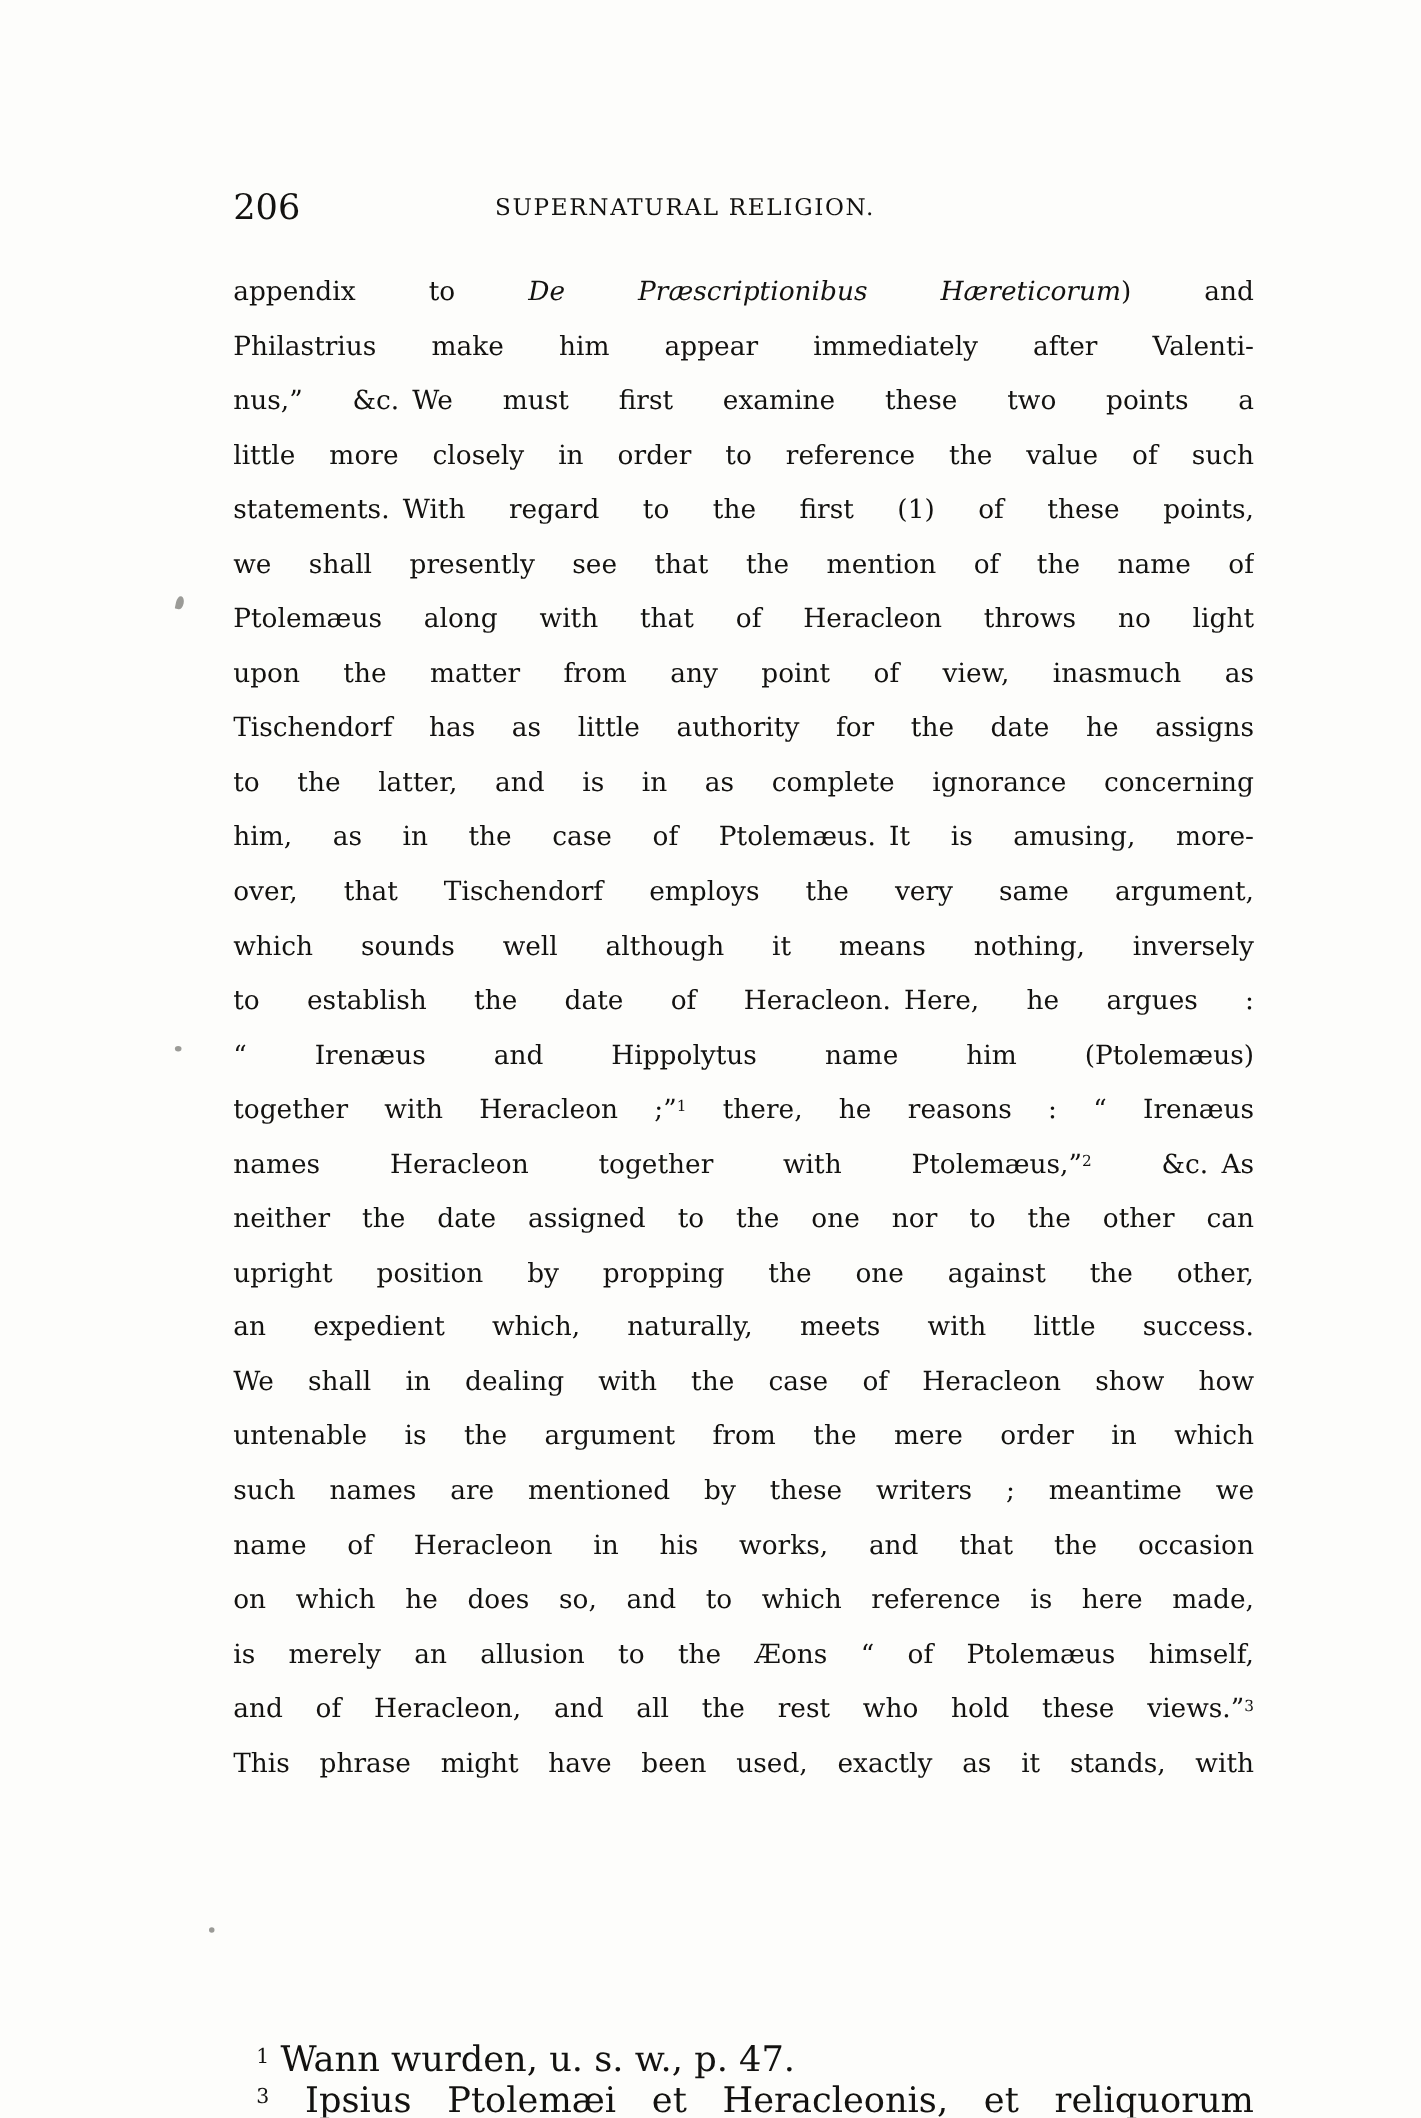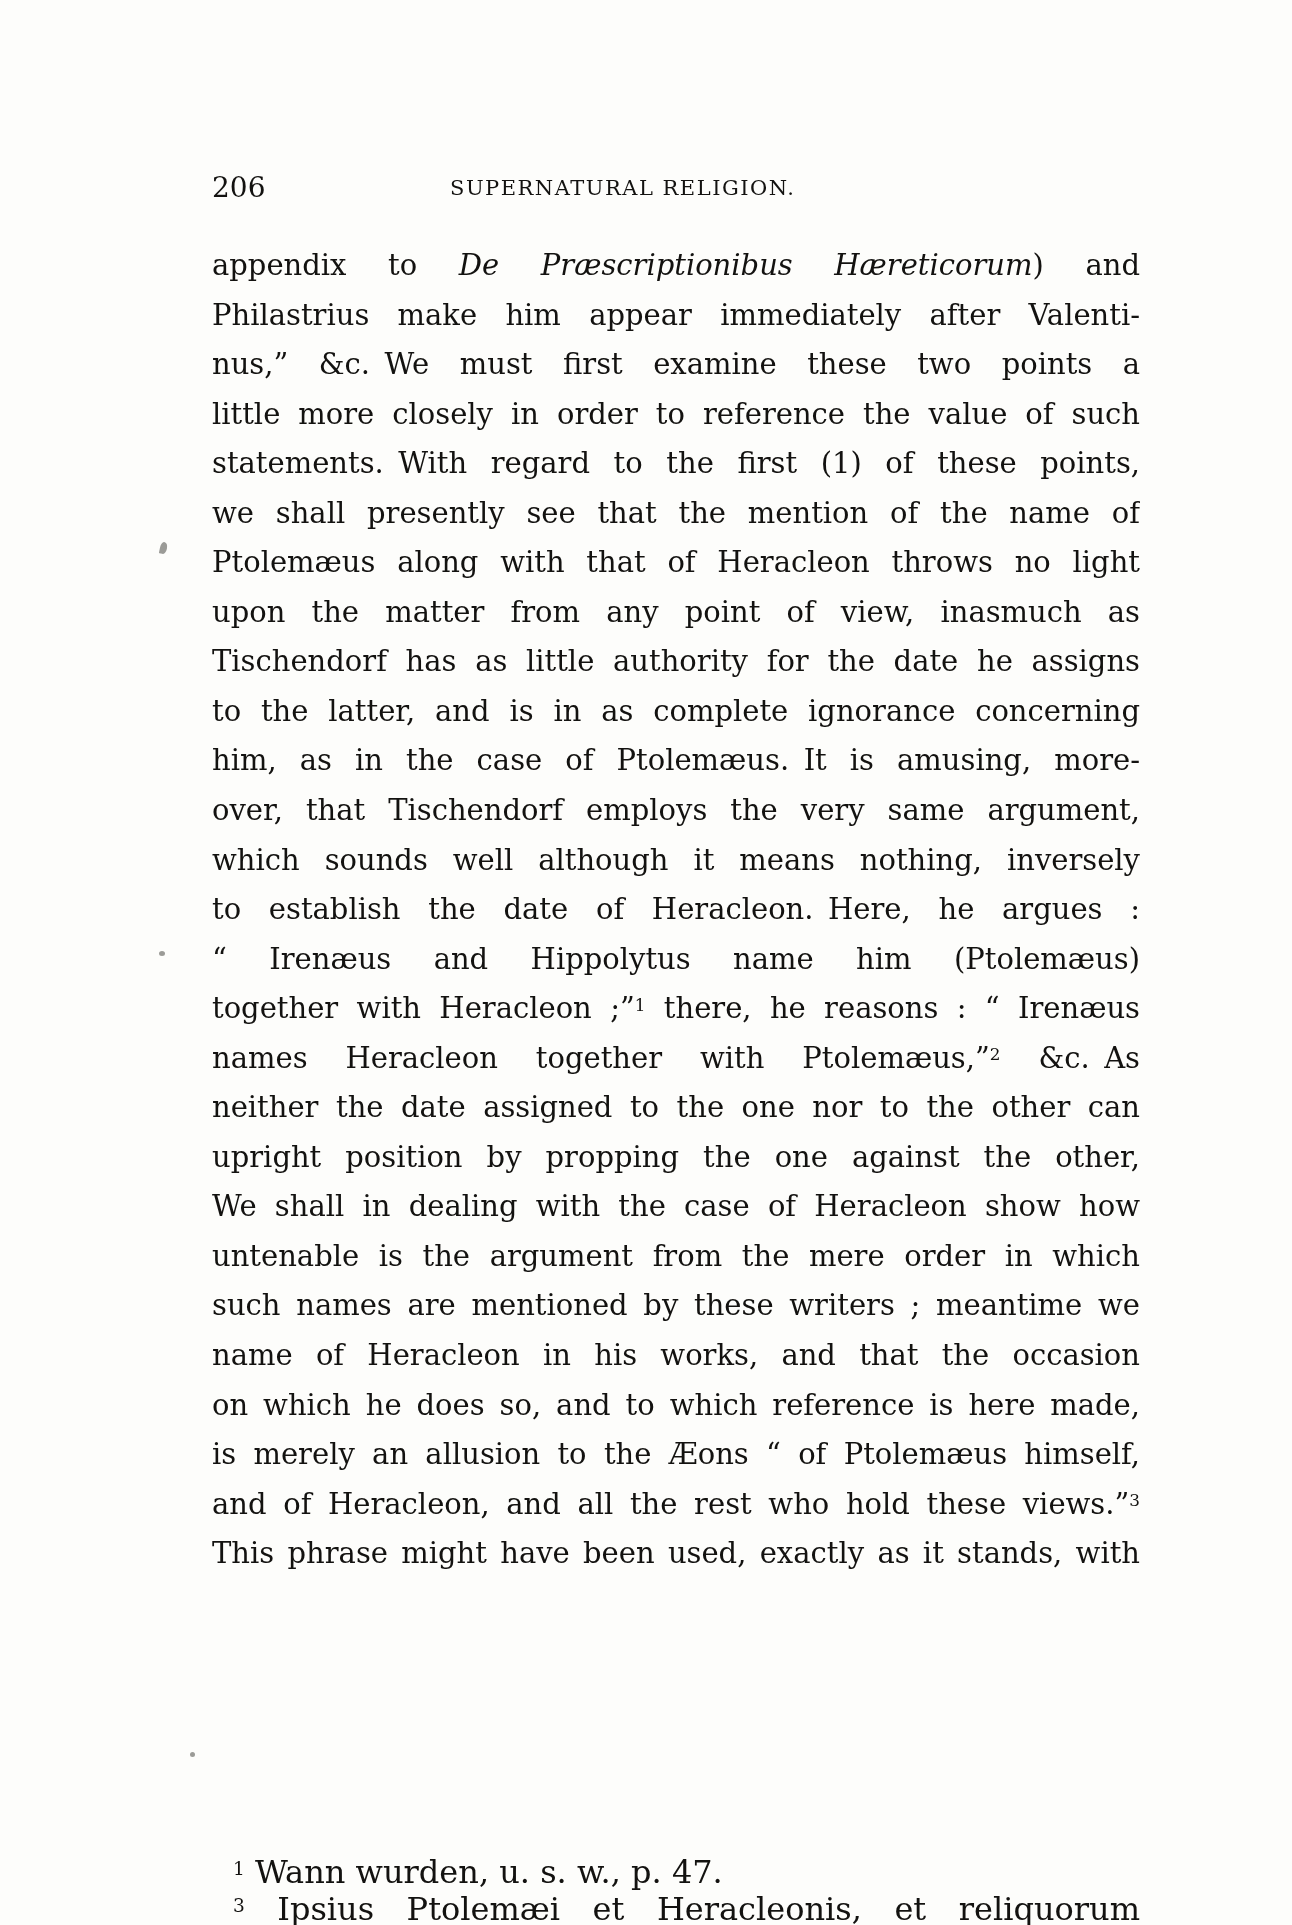--- a/index.html
+++ b/index.html
@@ -7,31 +7,31 @@
     width:1292px;height:1925px;
     background:#fdfdfb;
     font-family:"DejaVu Serif","Liberation Serif",serif;
     color:#131210;
     position:relative;
     -webkit-font-smoothing:antialiased;
   }
   .page{position:absolute;inset:0;overflow:hidden;}
   .hdr-num{
     position:absolute;left:212px;top:172px;
-    font-size:28px;line-height:32px;
+    font-size:32px;line-height:32px;
   }
   .hdr-title{
     position:absolute;left:450px;top:172px;
     font-size:21px;line-height:32px;letter-spacing:1.5px;
   }
   .body-text{
     position:absolute;left:212px;top:241px;width:928px;
   }
   .line{
-    font-size:29px;line-height:49.55px;height:49.55px;overflow:hidden;
+    font-size:24px;line-height:49.55px;height:49.55px;overflow:hidden;
     text-align:justify;text-align-last:justify;
     white-space:normal;
   }
   .line::after{content:"";display:inline-block;width:100%;}
   em{font-style:italic;}
   .sup{font-size:0.58em;position:relative;top:-0.45em;line-height:0;}
   .footnotes{
     position:absolute;left:212px;top:1854px;width:928px;
     font-size:32px;line-height:37px;
   }
@@ -71,20 +71,21 @@
       <div class="line"><span>to the latter, and is in as complete ignorance concerning</span></div>
       <div class="line"><span>him, as in the case of Ptolemæus. It is amusing, more-</span></div>
       <div class="line"><span>over, that Tischendorf employs the very same argument,</span></div>
       <div class="line"><span>which sounds well although it means nothing, inversely</span></div>
       <div class="line"><span>to establish the date of Heracleon. Here, he argues :</span></div>
       <div class="line"><span>“ Irenæus and Hippolytus name him (Ptolemæus)</span></div>
       <div class="line"><span>together with Heracleon ;”</span><span class="sup">1</span><span> there, he reasons : “ Irenæus</span></div>
       <div class="line"><span>names Heracleon together with Ptolemæus,”</span><span class="sup">2</span><span> &amp;c. As</span></div>
       <div class="line"><span>neither the date assigned to the one nor to the other can</span></div>
       <div class="line"><span>upright position by propping the one against the other,</span></div>
+      <div class="line"><span>an expedient which, naturally, meets with little success.</span></div>
       <div class="line"><span>We shall in dealing with the case of Heracleon show how</span></div>
       <div class="line"><span>untenable is the argument from the mere order in which</span></div>
       <div class="line"><span>such names are mentioned by these writers ; meantime we</span></div>
       <div class="line"><span>name of Heracleon in his works, and that the occasion</span></div>
       <div class="line"><span>on which he does so, and to which reference is here made,</span></div>
       <div class="line"><span>is merely an allusion to the Æons “ of Ptolemæus himself,</span></div>
       <div class="line"><span>and of Heracleon, and all the rest who hold these views.”</span><span class="sup">3</span></div>
       <div class="line"><span>This phrase might have been used, exactly as it stands, with</span></div>
     </div>
 

